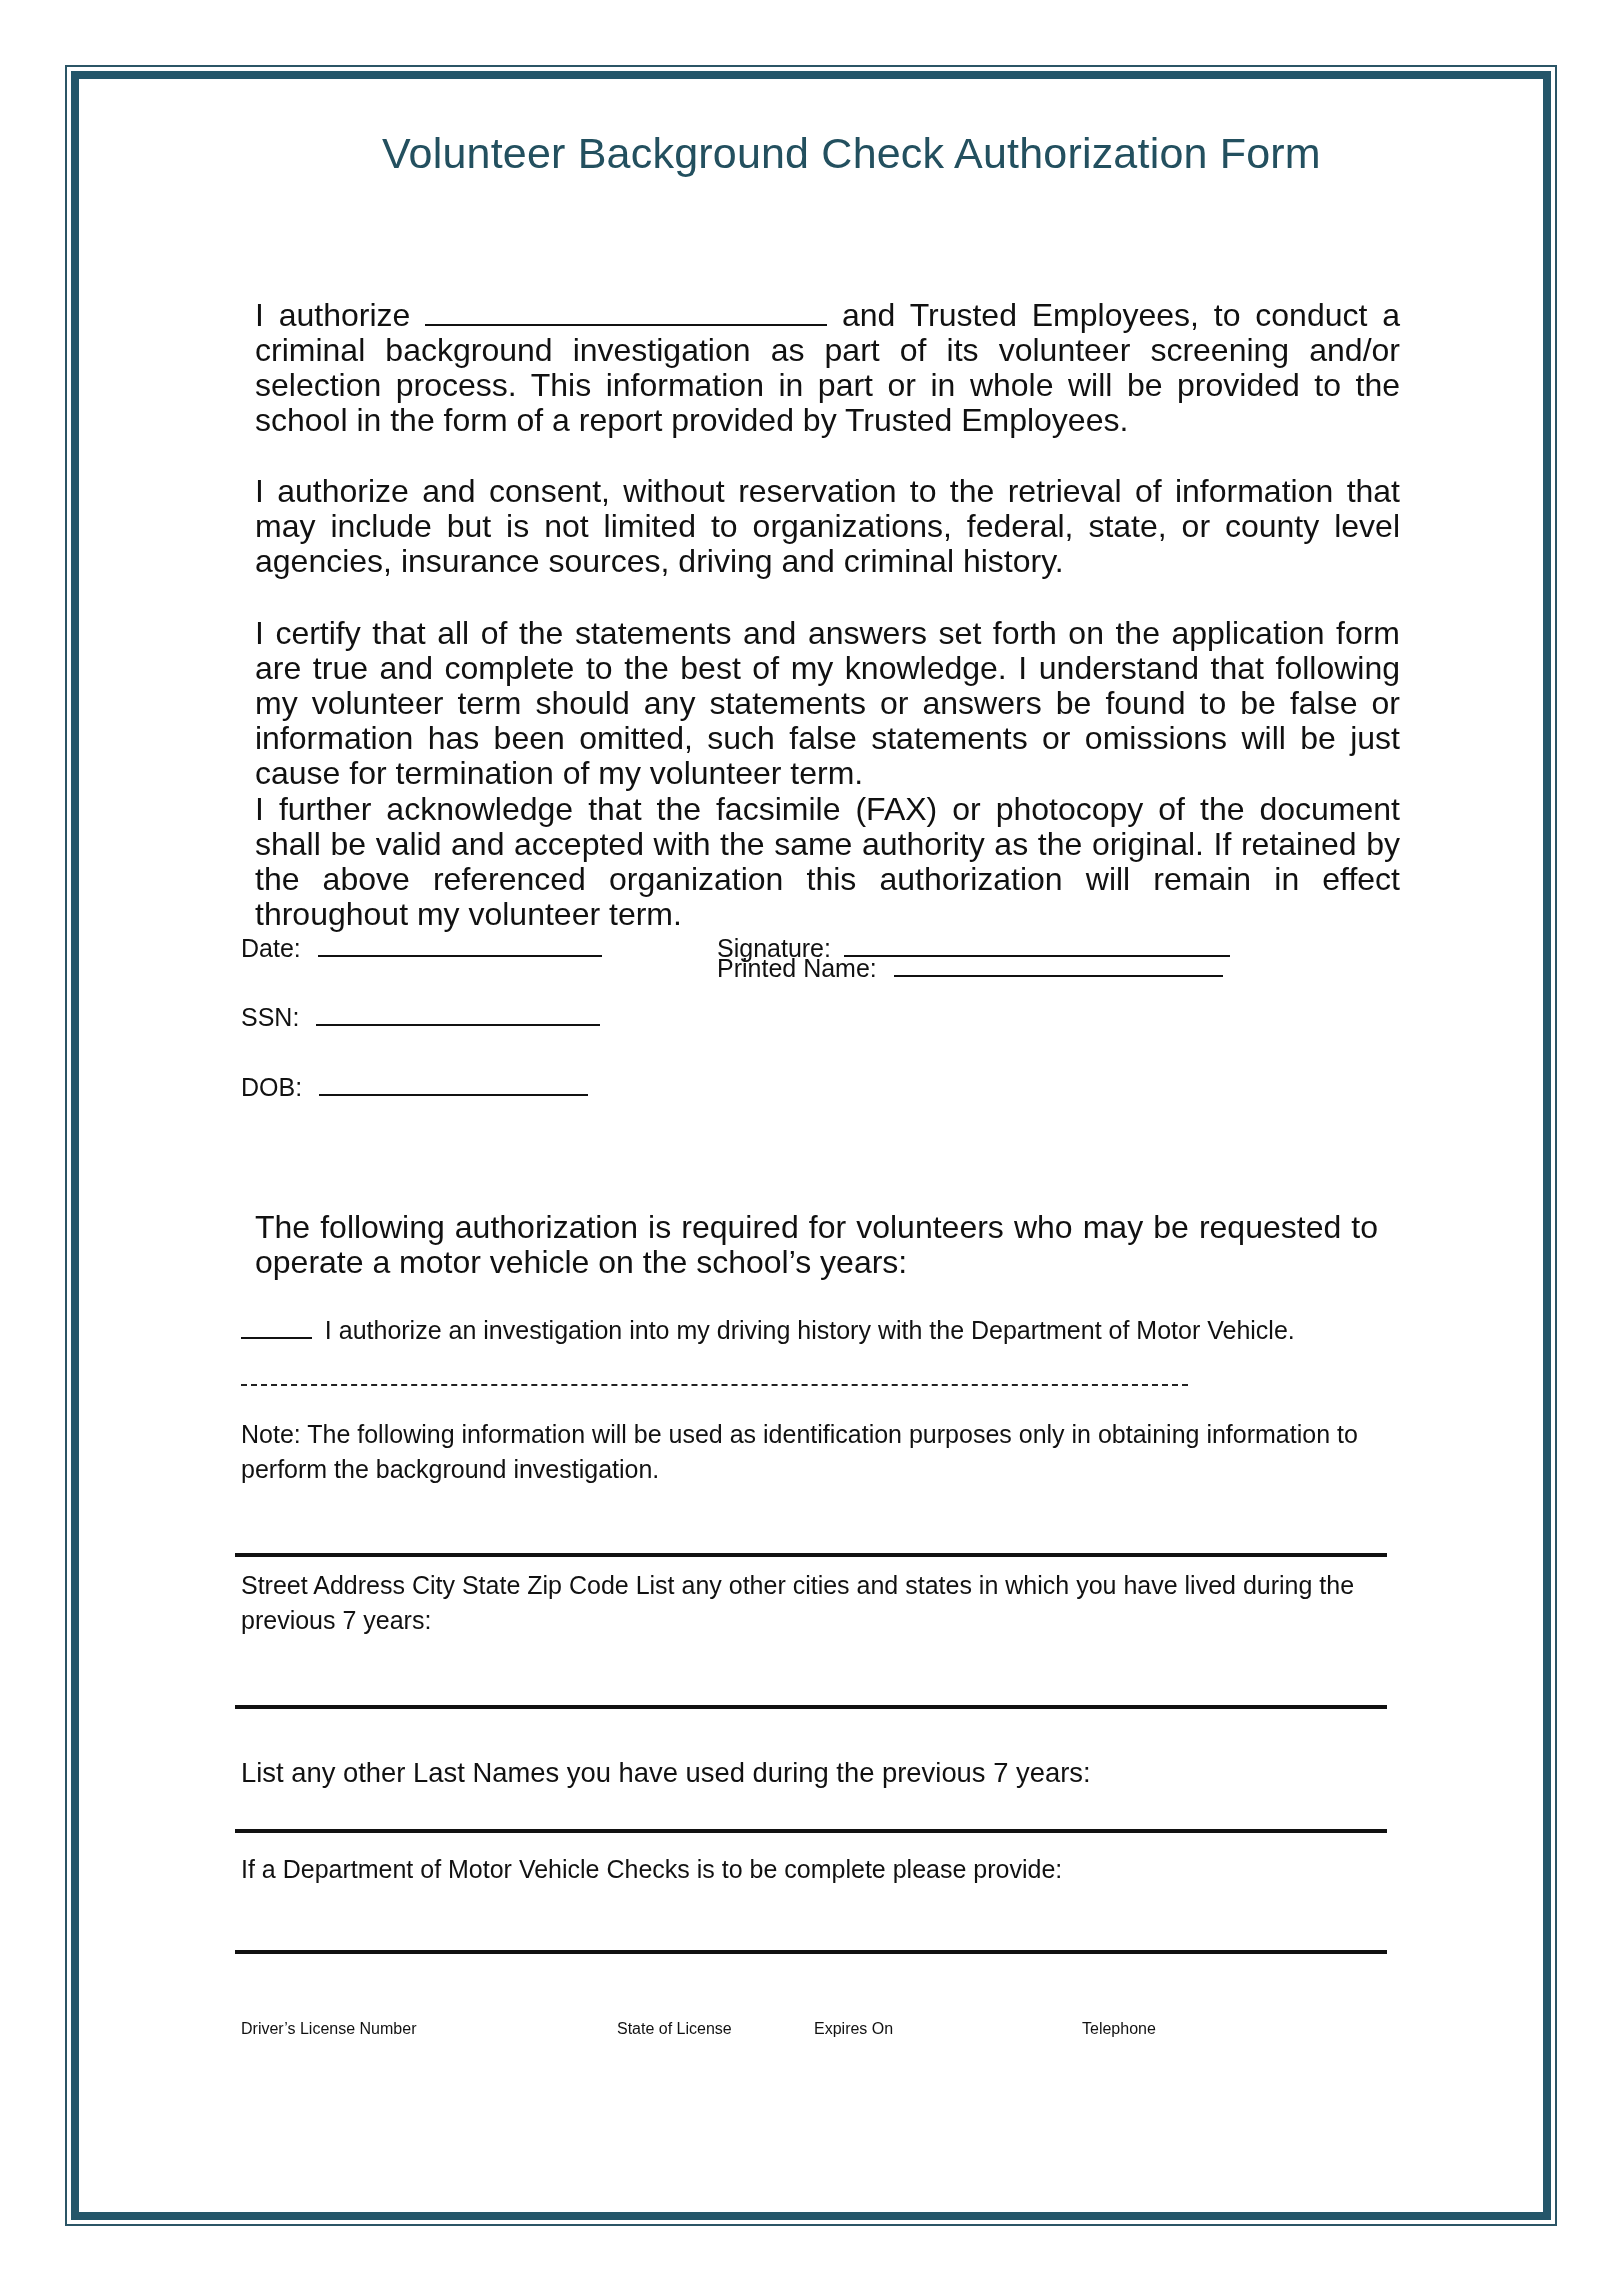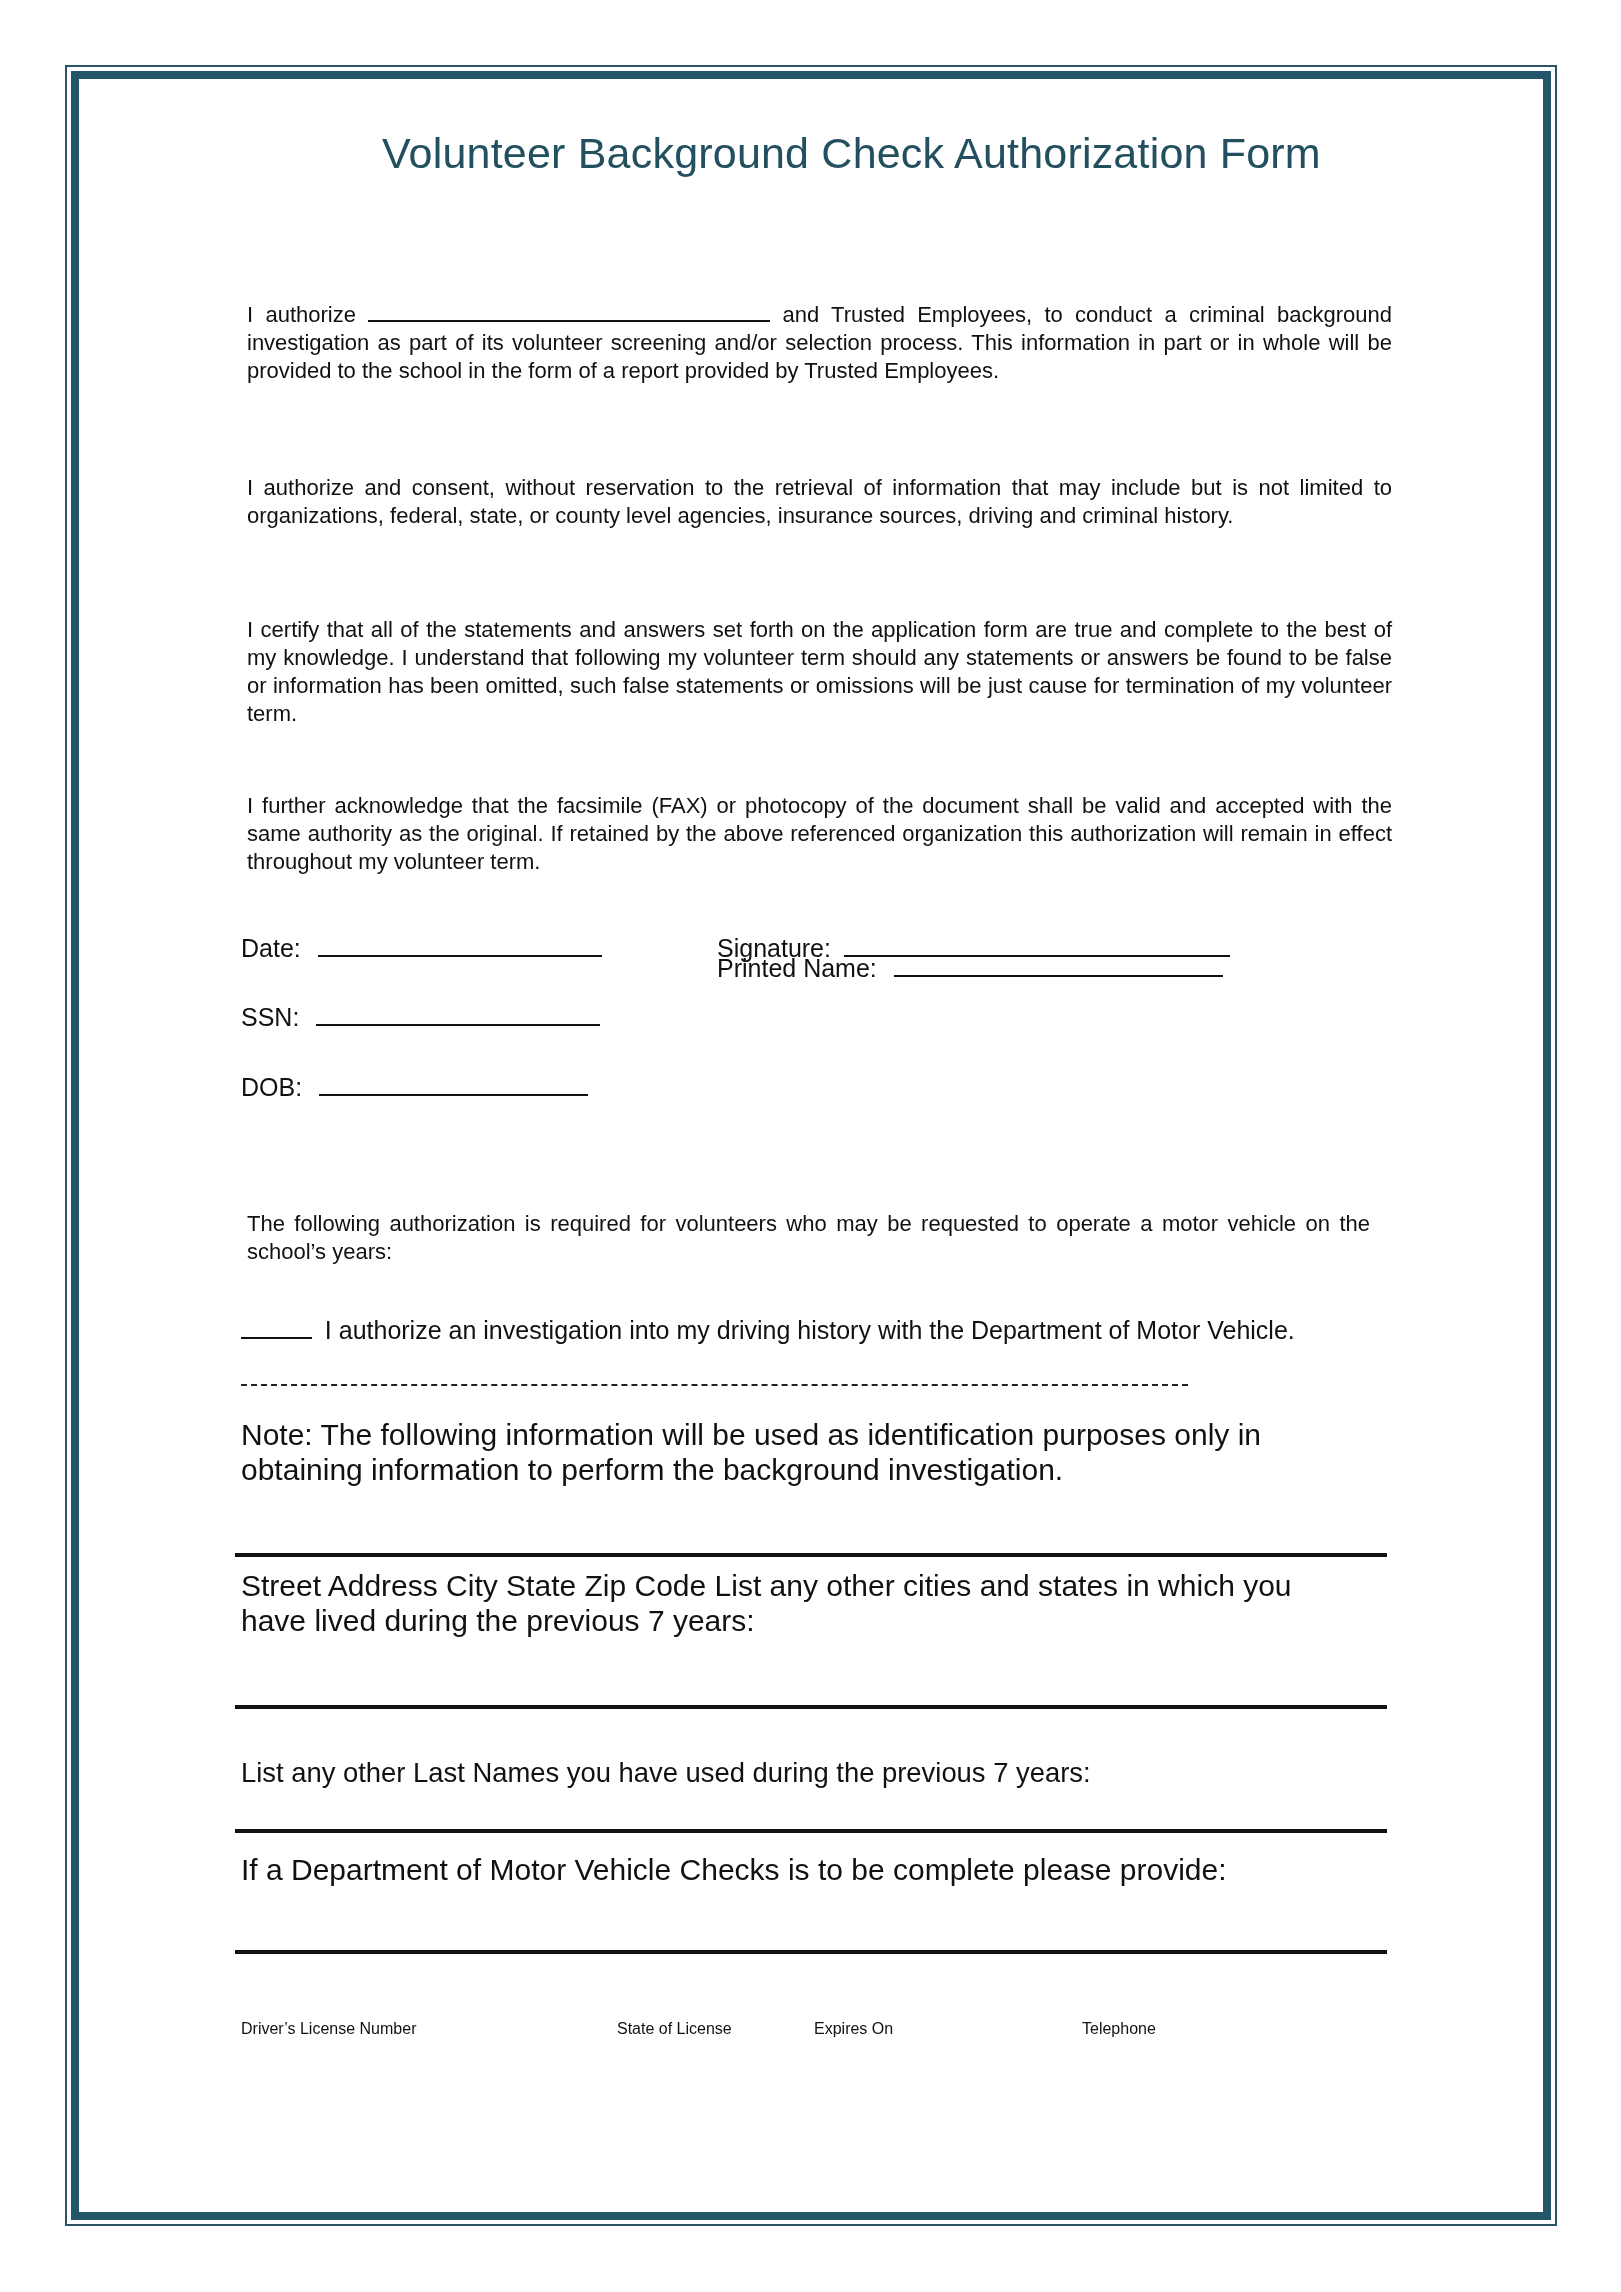--- a/index.html
+++ b/index.html
@@ -38,24 +38,24 @@
       left: 0;
       top: 129px;
       width: 1621px;
       text-align: center;
       font-size: 43px;
       color: #23505f;
       letter-spacing: 0.2px;
     }
     .para {
       position: absolute;
-      left: 247px;
+      left: 255px;
       width: 1145px;
-      font-size: 22px;
-      line-height: 28px;
+      font-size: 32px;
+      line-height: 35px;
       text-align: justify;
       text-align-last: left;
     }
     .blank {
       display: inline-block;
       border-bottom: 2px solid #111;
       height: 21.6px;
       vertical-align: baseline;
     }
     .field-row {
@@ -77,21 +77,21 @@
       position: absolute;
       left: 235px;
       width: 1152px;
       height: 3.9px;
       background: #111;
     }
     .section-text {
       position: absolute;
       left: 241px;
       width: 1117px;
-      font-size: 30px;
+      font-size: 25px;
       line-height: 35px;
     }
     .section-text.large { font-size: 27.4px; }
     .dl-row {
       position: absolute;
       top: 2011px;
       font-size: 16px;
       line-height: 35px;
       white-space: nowrap;
     }

